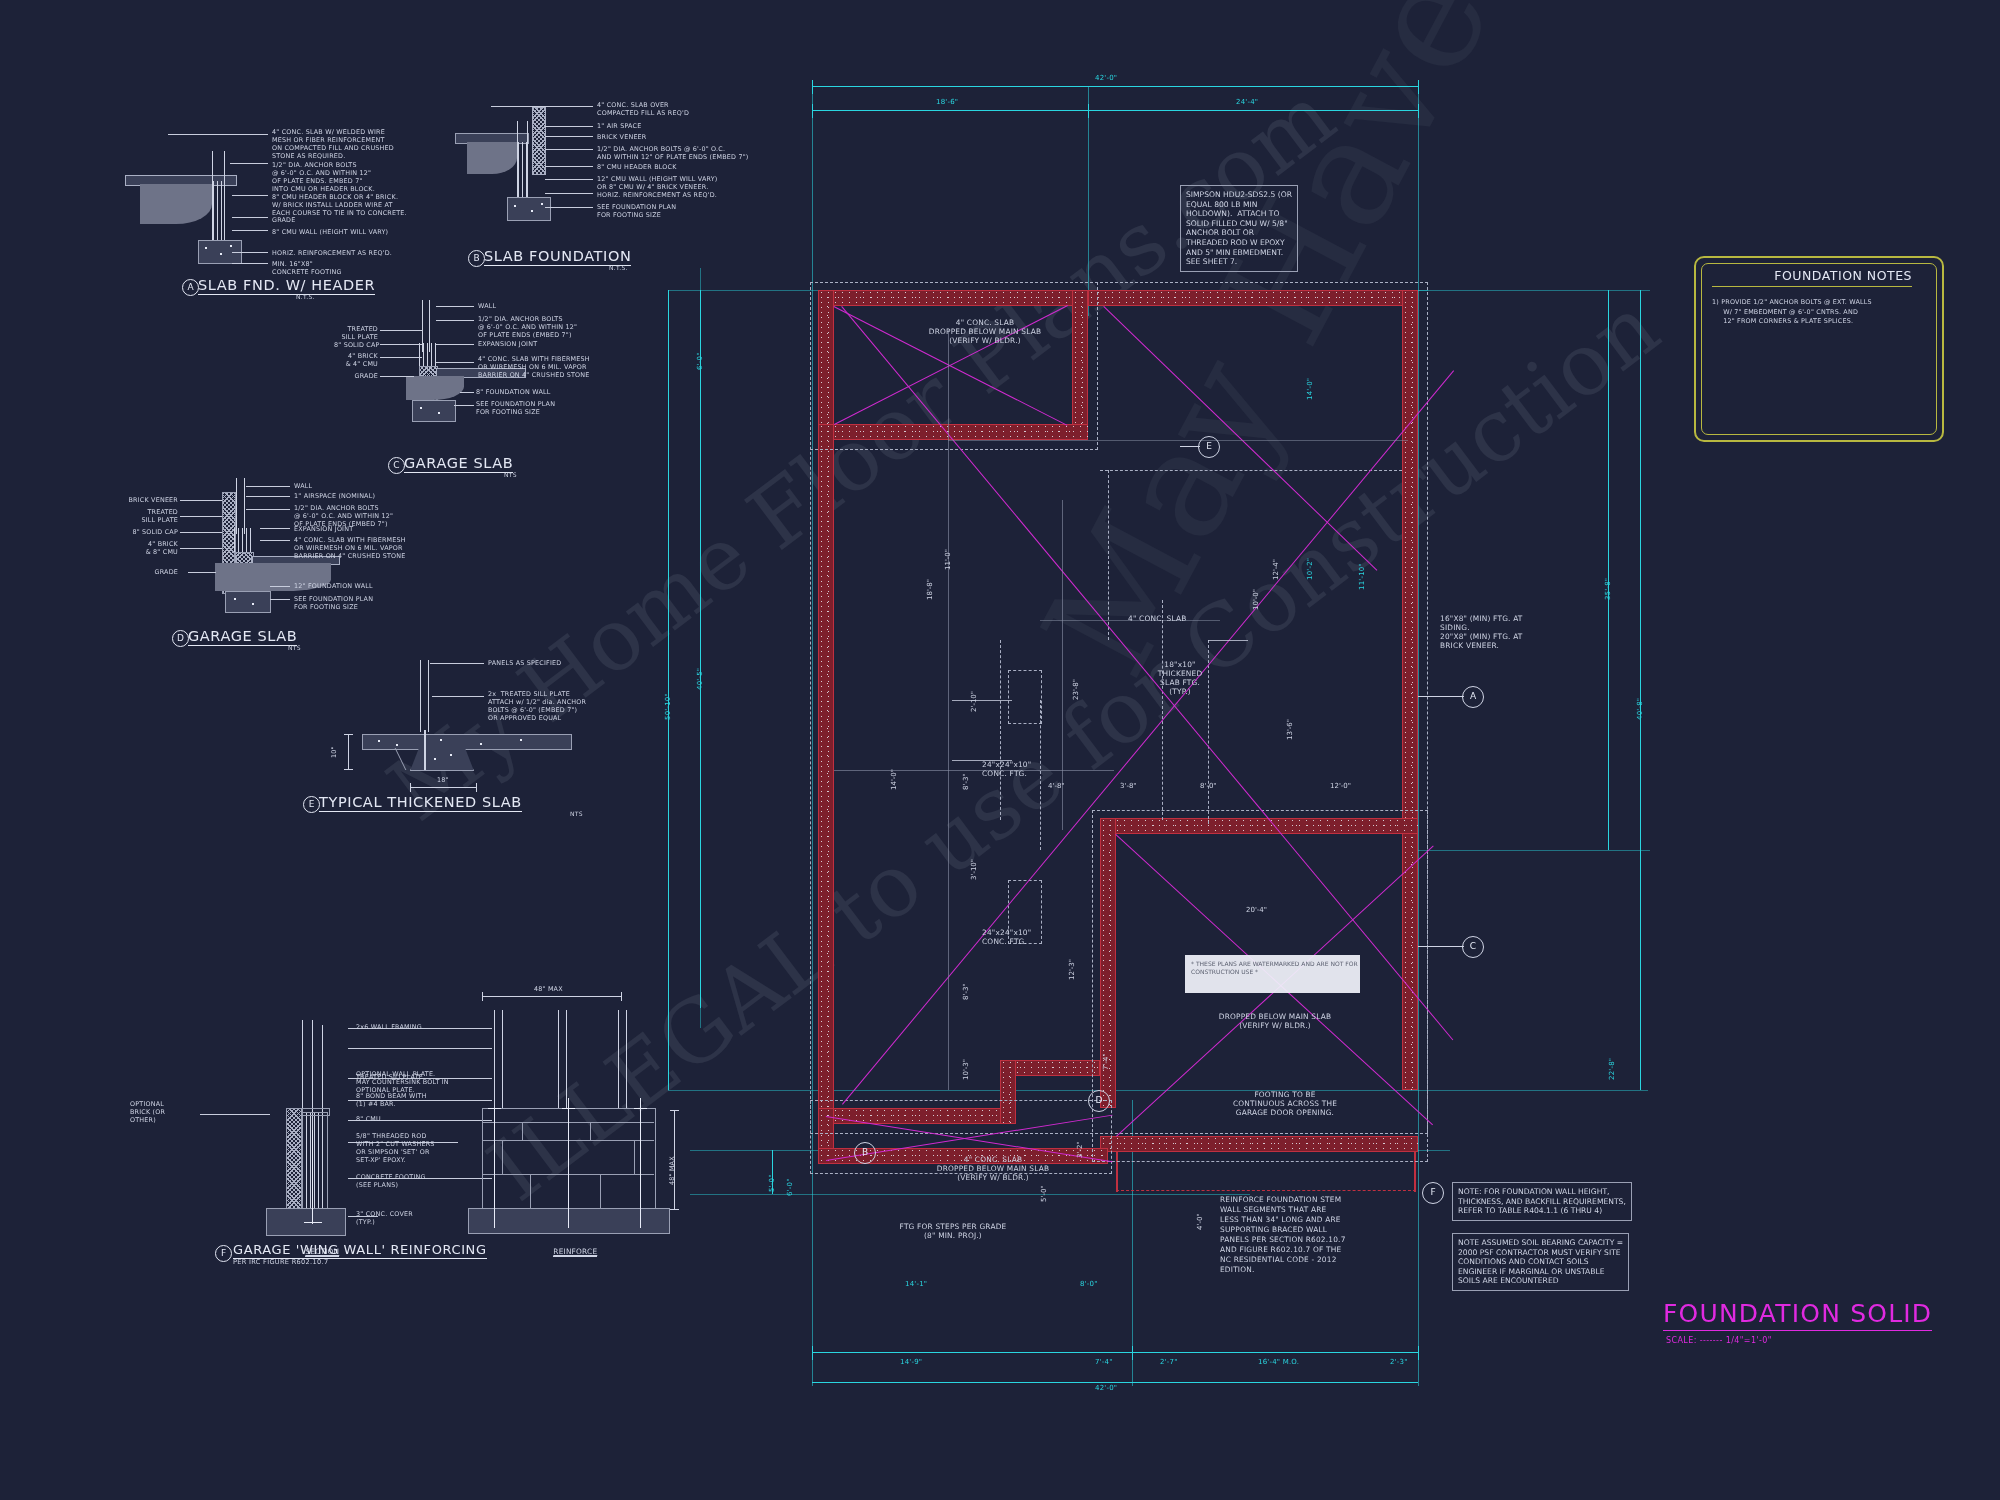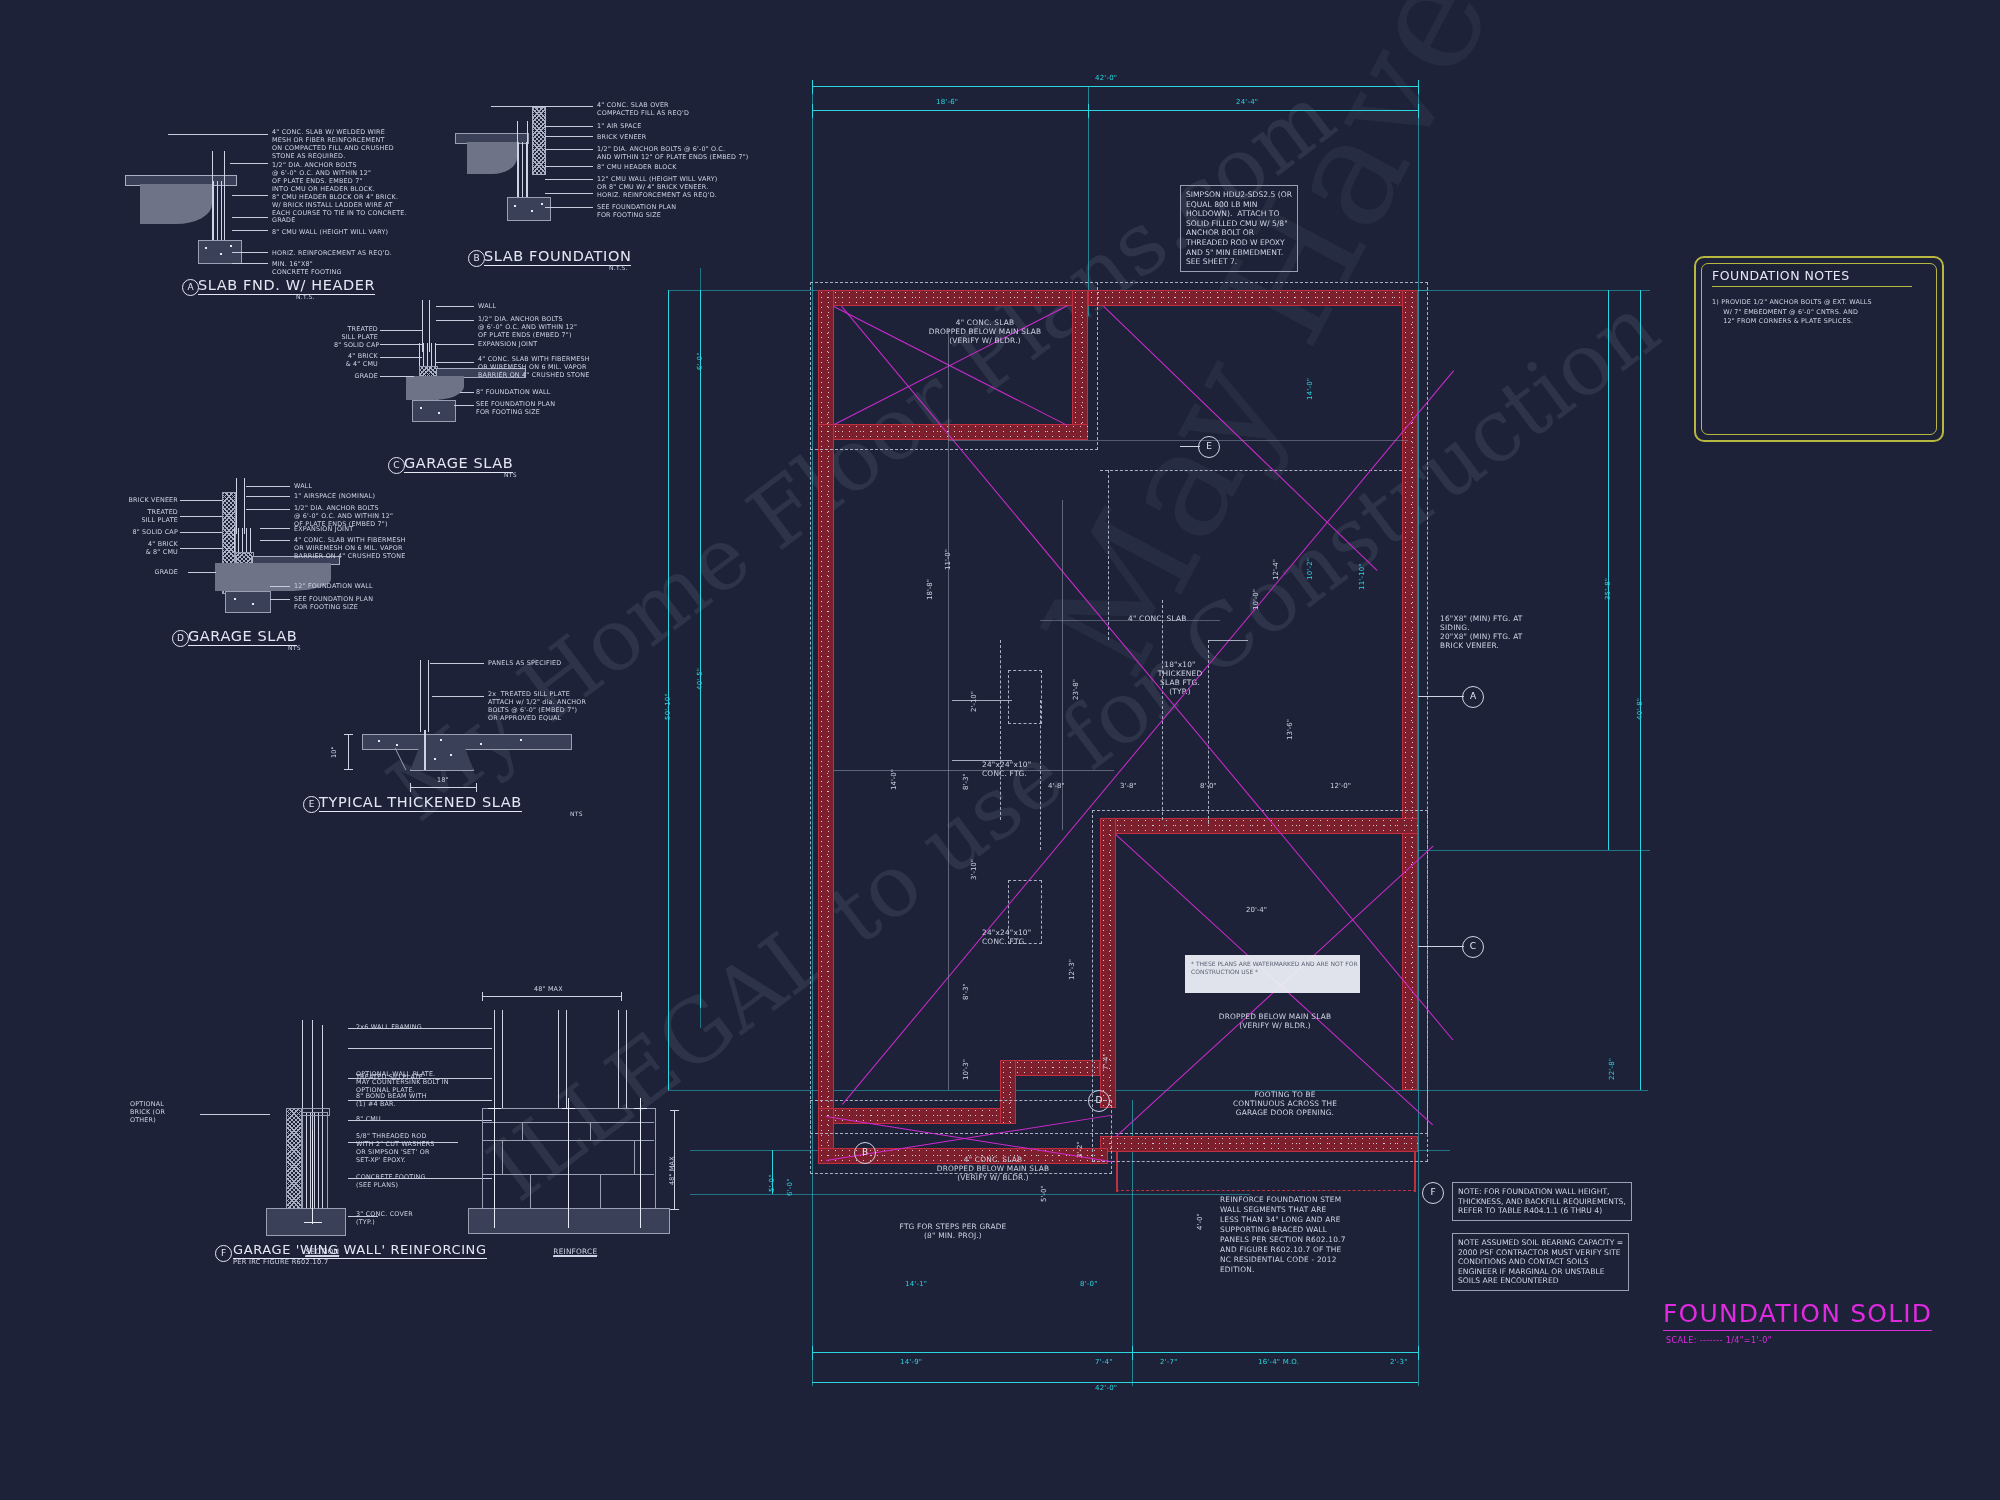--- a/index.html
+++ b/index.html
@@ -388,21 +388,21 @@
     <div class="txt sm" style="left:448px;top:248px;">
       <u style="border-bottom:1px solid #cfd4e4;">REINFORCE</u></div>
   </div>
   <div class="bub" style="left:215px;top:1245px;">F</div>
   <div class="dtitle" style="left:233px;top:1242px;font-size:13px;">
     <u>GARAGE 'WING WALL' REINFORCING</u></div>
   <div class="nts" style="left:233px;top:1258px;font-size:6.6px;">PER IRC FIGURE R602.10.7</div>
 
   <div id="fnotes" style="left:1694px;top:256px;width:246px;height:182px;">
     <div class="inner"></div>
-    <div class="abs" style="left:16px;top:10px;font-size:12.5px;letter-spacing:.5px;color:#e4e8f4;border-bottom:1px solid #b8b840;padding-bottom:3px;width:200px;">FOUNDATION NOTES</div>
+    <div class="abs" style="left:16px;top:10px;font-size:12.5px;letter-spacing:.5px;color:#e4e8f4;border-bottom:1px solid #b8b840;padding-bottom:3px;width:200px;text-align:right;">FOUNDATION NOTES</div>
     <div class="txt xs" style="left:16px;top:40px;line-height:9.5px;">1) PROVIDE 1/2" ANCHOR BOLTS @ EXT. WALLS
      W/ 7" EMBEDMENT @ 6'-0" CNTRS. AND
      12" FROM CORNERS &amp; PLATE SPLICES.</div>
   </div>
 
   <div class="dimline hl" style="left:812px;top:86px;width:606px;height:1px;"></div>
   <div class="dimline vl" style="left:812px;top:80px;width:1px;height:14px;"></div>
   <div class="dimline vl" style="left:1418px;top:80px;width:1px;height:14px;"></div>
   <div class="dimtxt" style="left:1095px;top:74px;">42'-0"</div>
 

